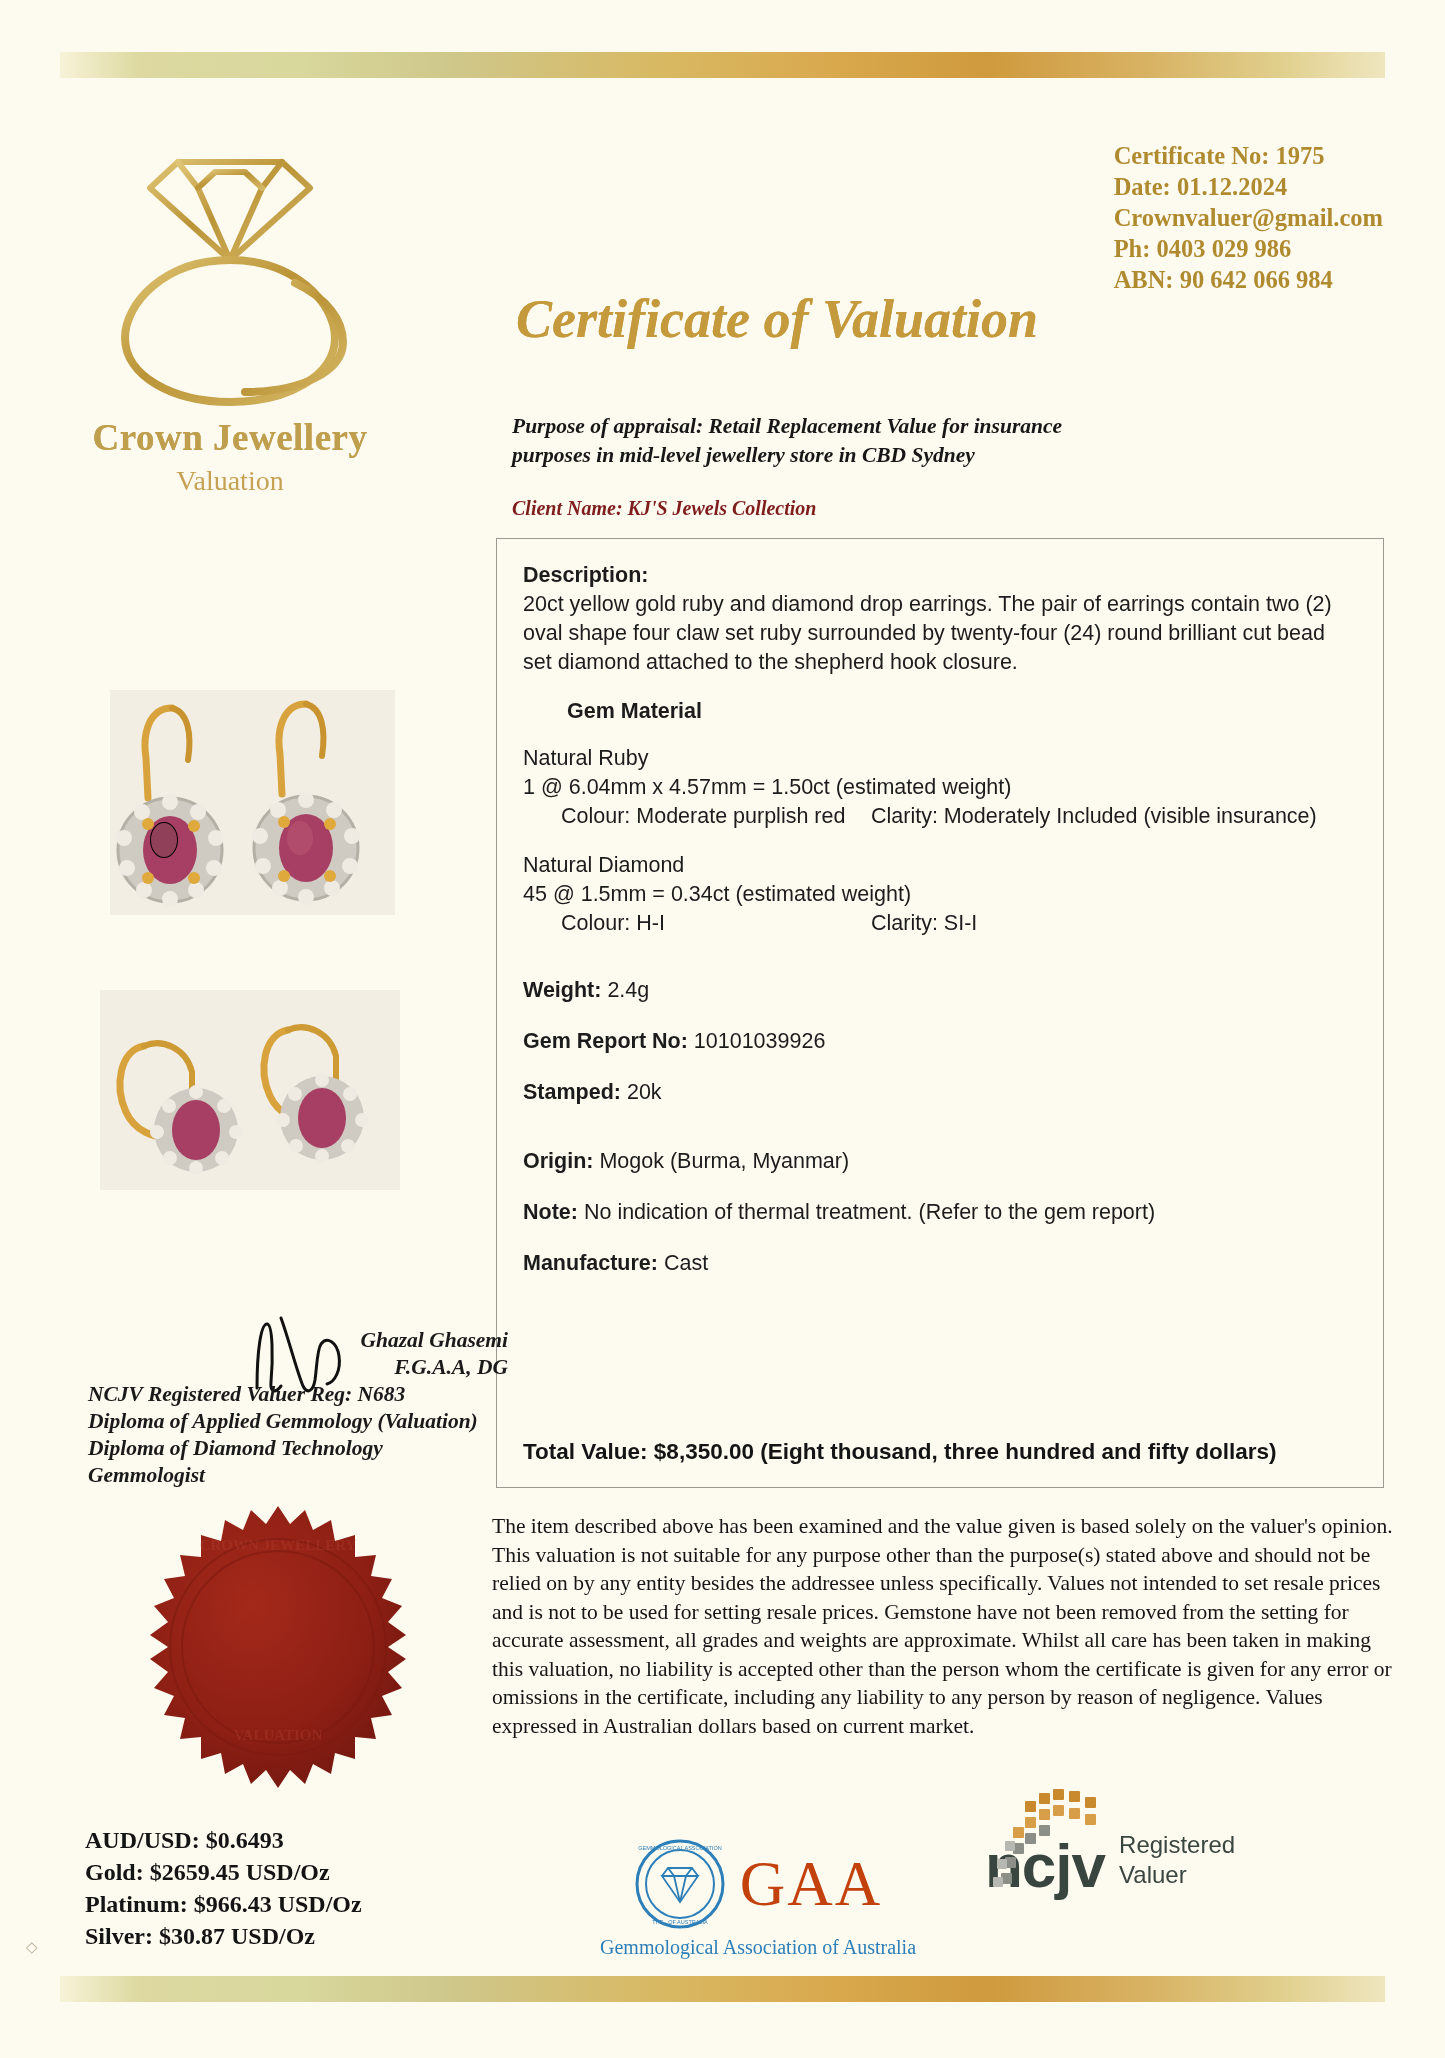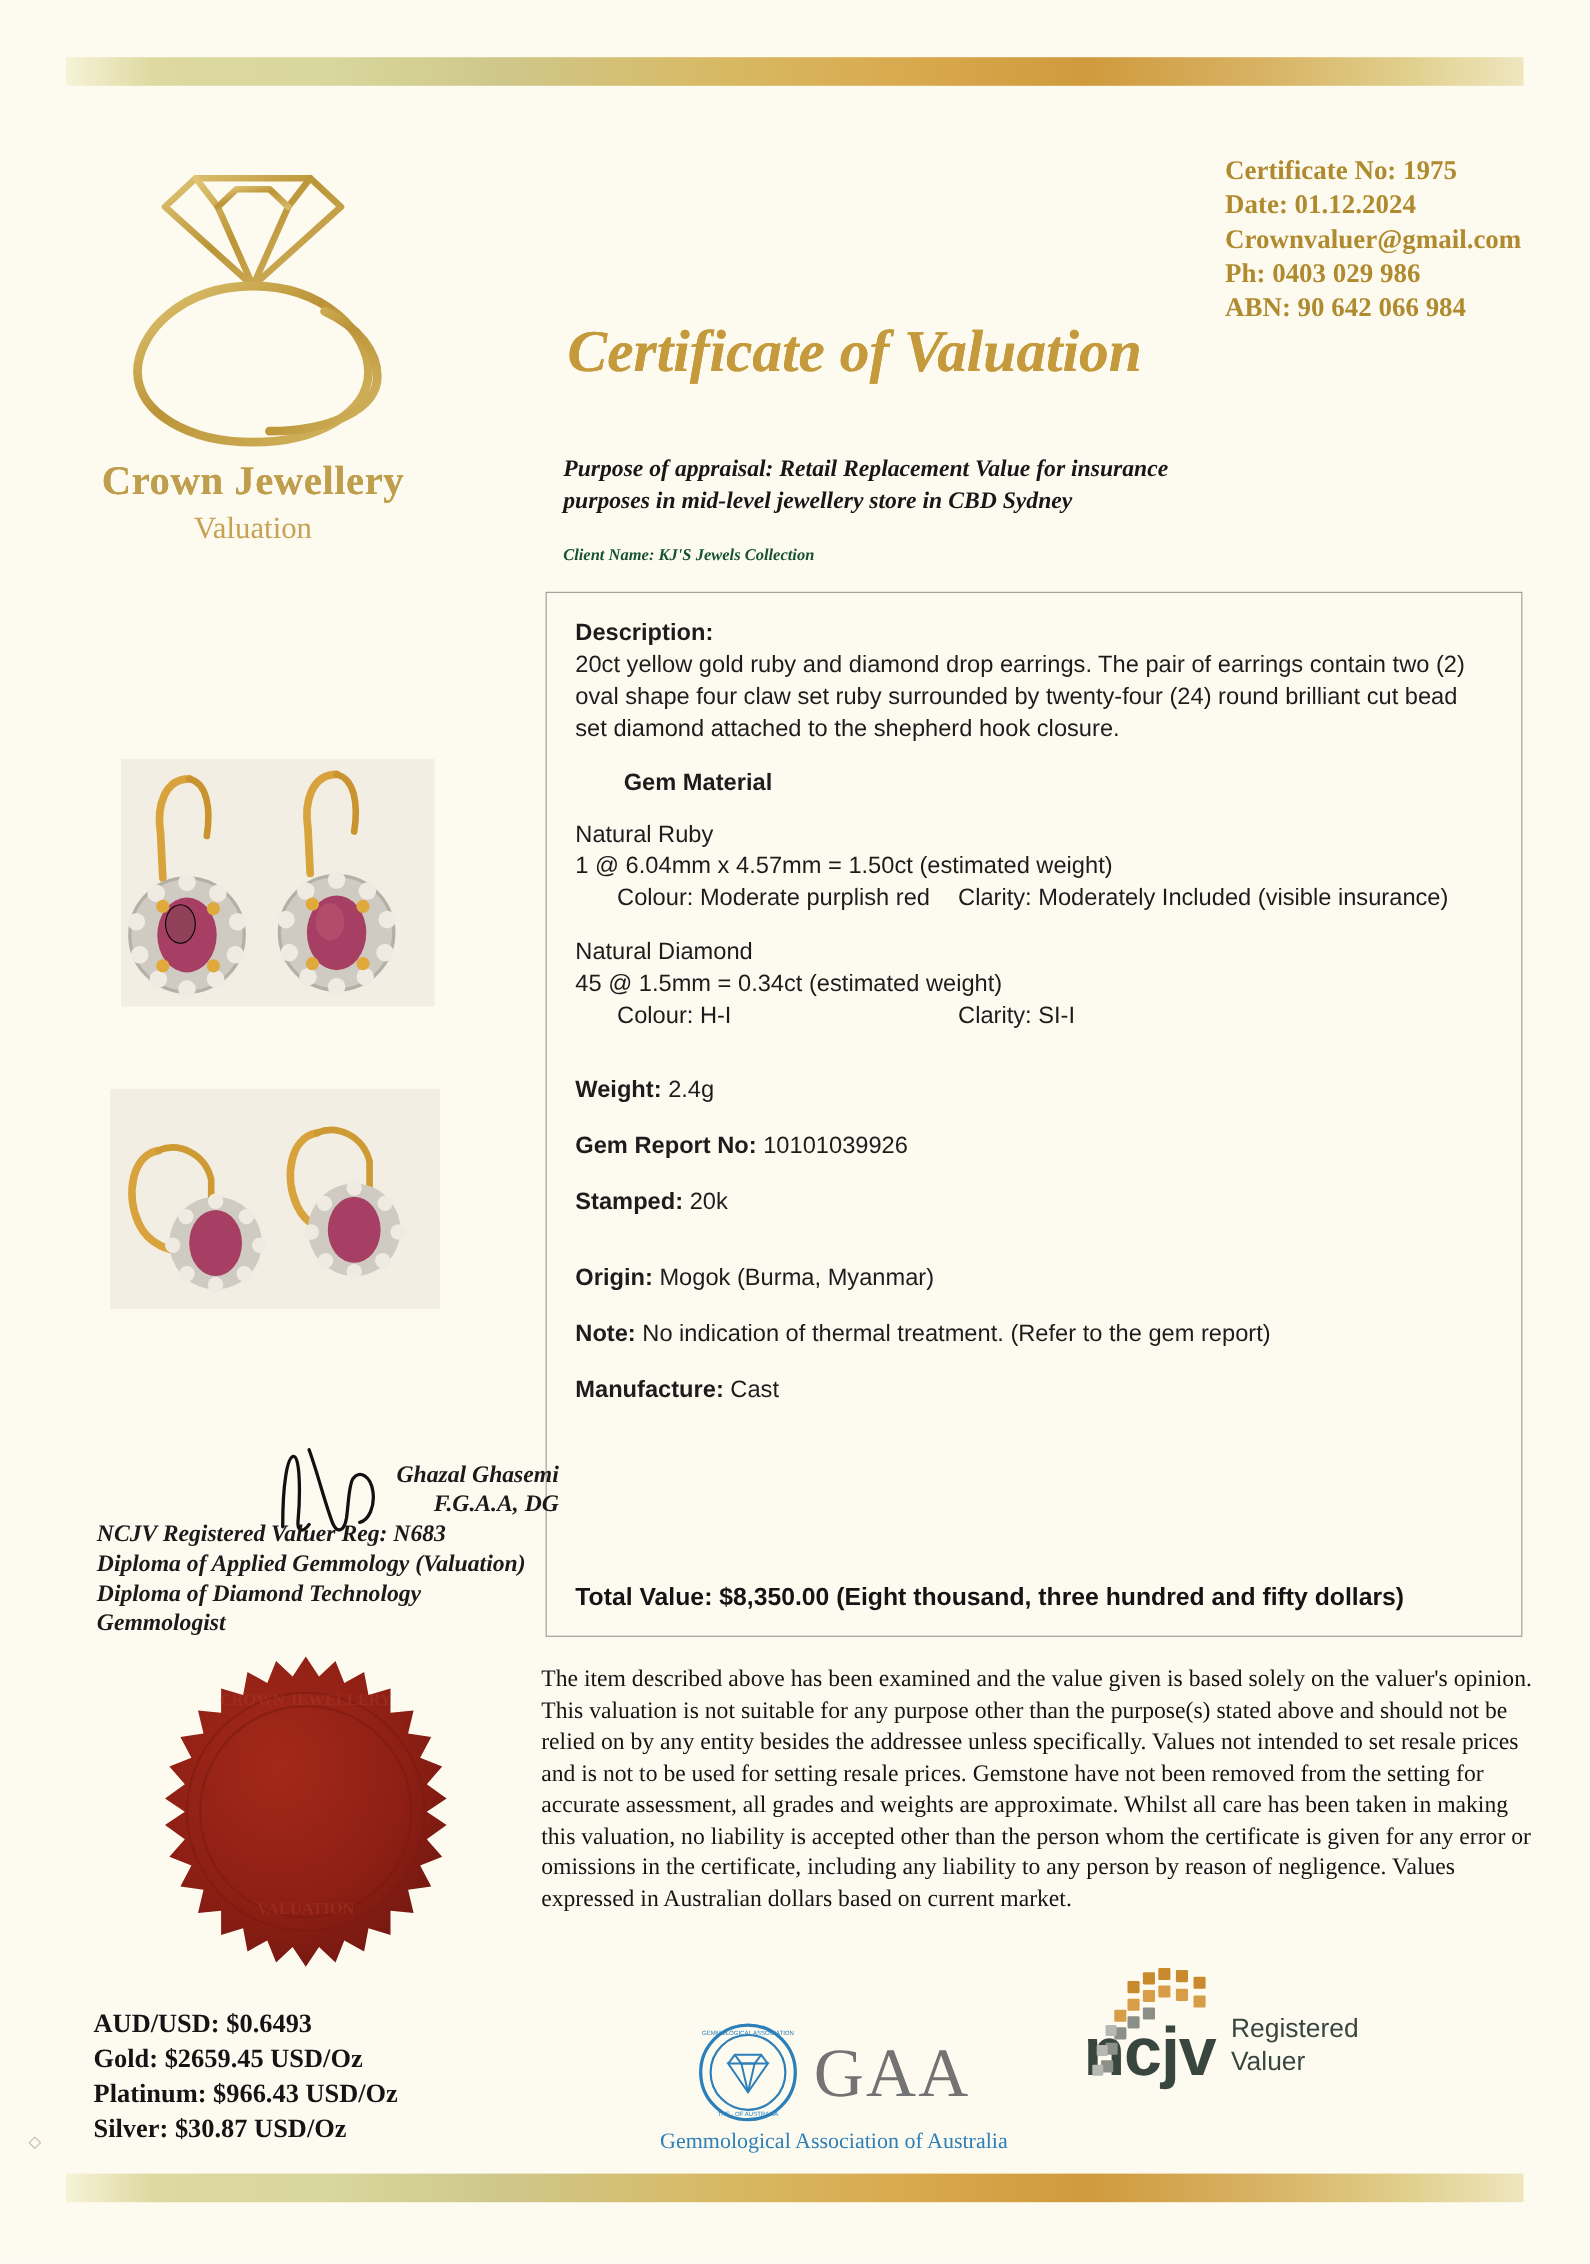--- a/index.html
+++ b/index.html
@@ -145,22 +145,22 @@
     line-height: 29px;
     color: #171717;
   }
   .client {
     position: absolute;
     left: 512px;
     top: 497px;
     font-family: "Liberation Serif", serif;
     font-style: italic;
     font-weight: bold;
-    font-size: 15px;
-    color: #14532d;
+    font-size: 20px;
+    color: #7f1d1d;
   }
 
   
   .desc-box {
     position: absolute;
     left: 496px;
     top: 538px;
     width: 888px;
     height: 950px;
     border: 1.5px solid #9a9a93;
@@ -212,21 +212,21 @@
     top: 1838px;
     display: flex;
     flex-direction: column;
     align-items: center;
   }
   .gaa-row { display: flex; align-items: center; }
   .gaa-text {
     font-family: "Liberation Serif", serif;
     font-size: 63px;
     letter-spacing: 2px;
-    color: #737373;
+    color: #c2410c;
     margin-left: 14px;
     line-height: 1;
   }
   .gaa-sub {
     font-family: "Liberation Serif", serif;
     font-size: 20px;
     color: #2c7fb8;
     margin-top: 6px;
   }
   .ncjv {

